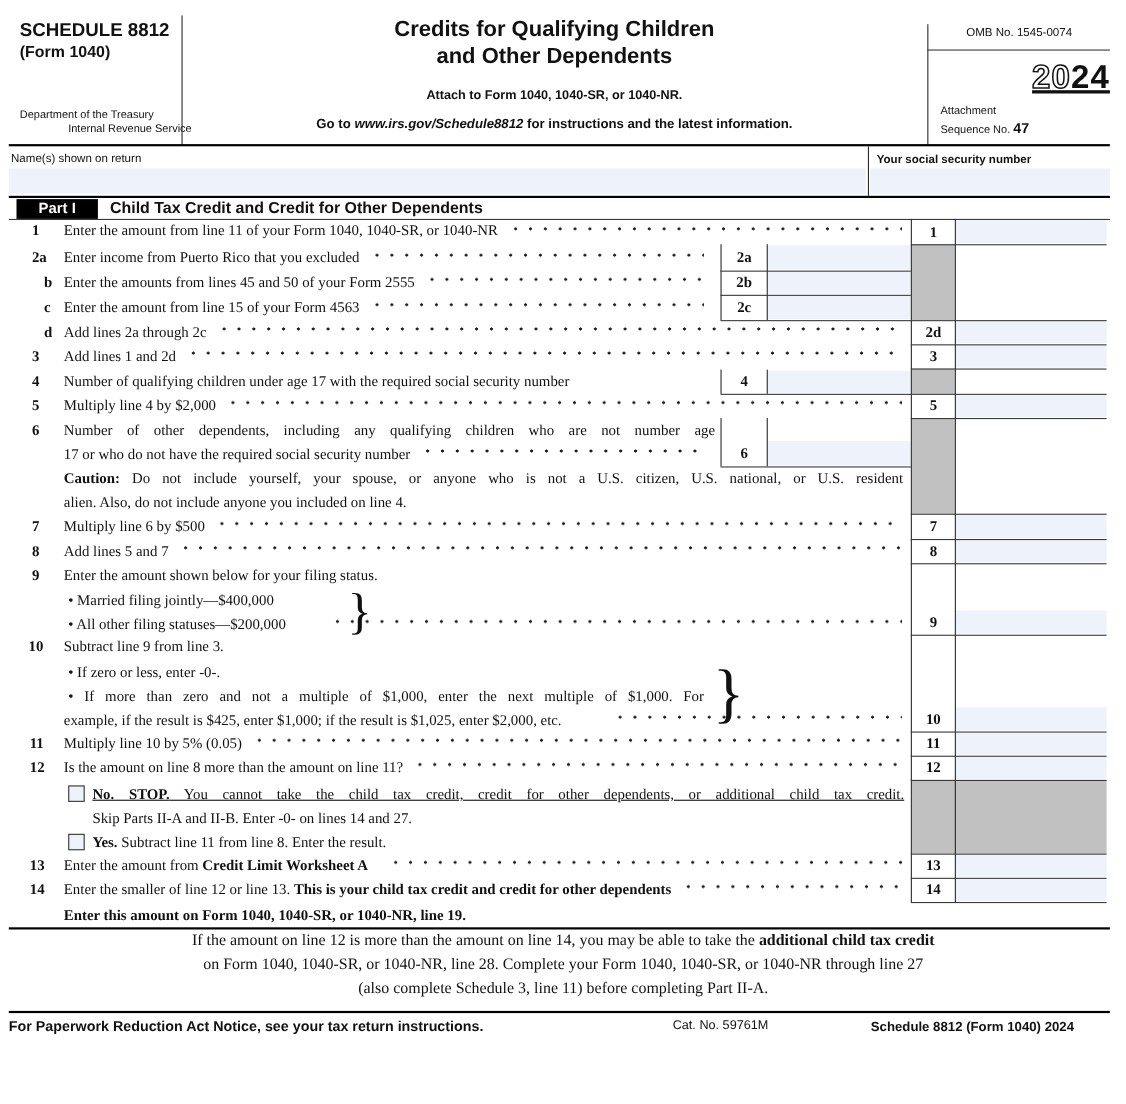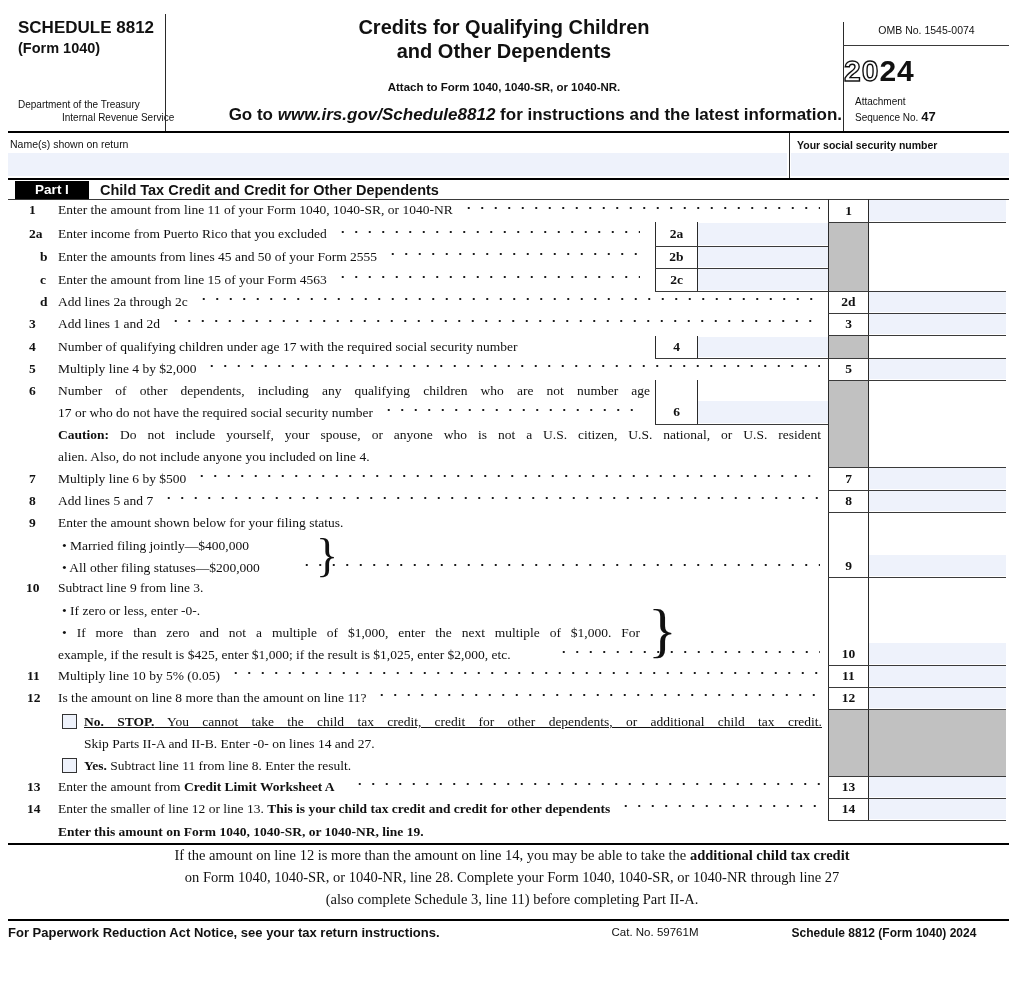--- a/index.html
+++ b/index.html
@@ -40,26 +40,26 @@
   <div class="abs sans b" style="left:18px;top:18px;font-size:17px;">SCHEDULE 8812</div>
   <div class="abs sans b" style="left:18px;top:40px;font-size:14.5px;">(Form 1040)</div>
   <div class="abs sans" style="left:18px;top:99px;font-size:10px;">Department of the Treasury</div>
   <div class="abs sans" style="left:18px;top:112px;font-size:10px;padding-left:44px;">Internal Revenue Service</div>
 
   <div class="vl" style="left:165px;top:14px;height:118px;"></div>
 
   <div class="abs sans b" style="left:166px;top:16px;width:676px;text-align:center;font-size:20px;">Credits for Qualifying Children</div>
   <div class="abs sans b" style="left:166px;top:40px;width:676px;text-align:center;font-size:20px;">and Other Dependents</div>
   <div class="abs sans b" style="left:166px;top:81px;width:676px;text-align:center;font-size:11.5px;">Attach to Form 1040, 1040-SR, or 1040-NR.</div>
-  <div class="abs sans b" style="left:166px;top:105px;width:676px;text-align:right;font-size:17px;"><span>Go to </span><span class="i">www.irs.gov/Schedule8812</span><span> for instructions and the latest information.</span></div>
+  <div class="abs sans b" style="left:166px;top:105px;width:676px;text-align:center;font-size:12px;"><span>Go to </span><span class="i">www.irs.gov/Schedule8812</span><span> for instructions and the latest information.</span></div>
 
   <div class="vl" style="left:843px;top:22px;height:110px;"></div>
   <div class="abs sans" style="left:844px;top:24px;width:165px;text-align:center;font-size:10.5px;">OMB No. 1545-0074</div>
   <div class="hl" style="left:843px;top:45px;width:166px;"></div>
-  <div class="abs sans b" style="left:844px;top:54px;width:165px;text-align:left;font-size:30px;letter-spacing:1px;"><span style="color:#fff;-webkit-text-stroke:1.4px #111;">20</span><span>24</span></div>
+  <div class="abs sans b" style="left:844px;top:54px;width:165px;text-align:right;font-size:30px;letter-spacing:1px;text-decoration:underline;"><span style="color:#fff;-webkit-text-stroke:1.4px #111;">20</span><span>24</span></div>
   <div class="abs sans" style="left:855px;top:96px;font-size:10px;">Attachment</div>
   <div class="abs sans" style="left:855px;top:109px;font-size:10px;"><span>Sequence No. </span><span class="b" style="font-size:13px;">47</span></div>
 
   <div class="hl thick" style="left:8px;top:131px;width:1001px;"></div>
 
   <div class="abs sans" style="left:10px;top:138px;font-size:10.5px;">Name(s) shown on return</div>
   <div class="field" style="left:8px;top:153px;width:779px;height:23px;"></div>
   <div class="vl" style="left:789px;top:133px;height:45px;"></div>
   <div class="abs sans b" style="left:797px;top:139px;font-size:10.5px;">Your social security number</div>
   <div class="field" style="left:791px;top:153px;width:218px;height:23px;"></div>

